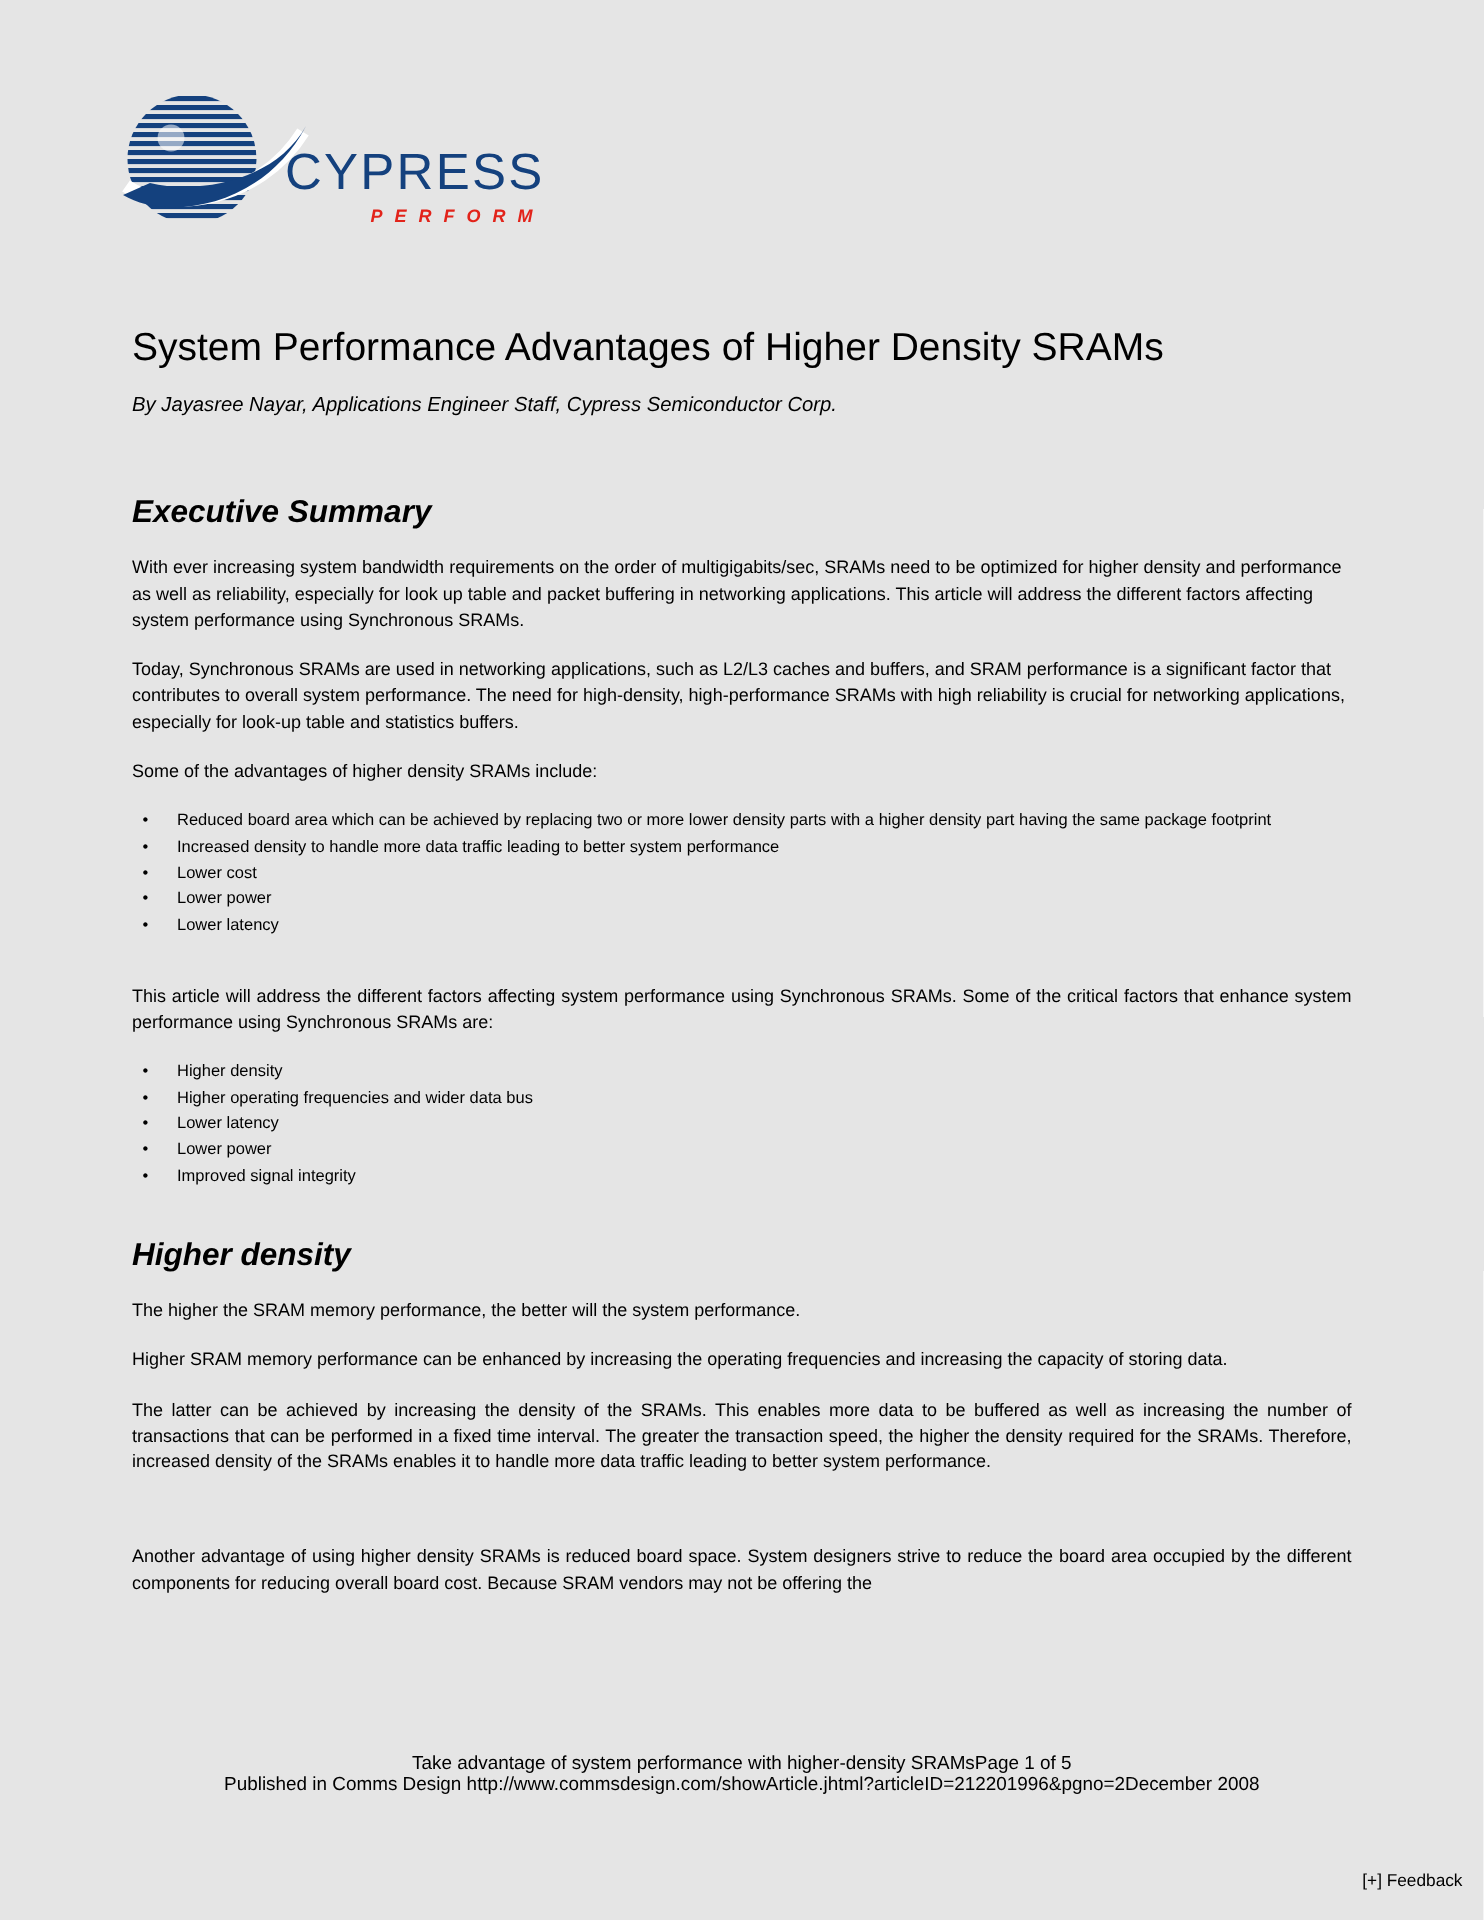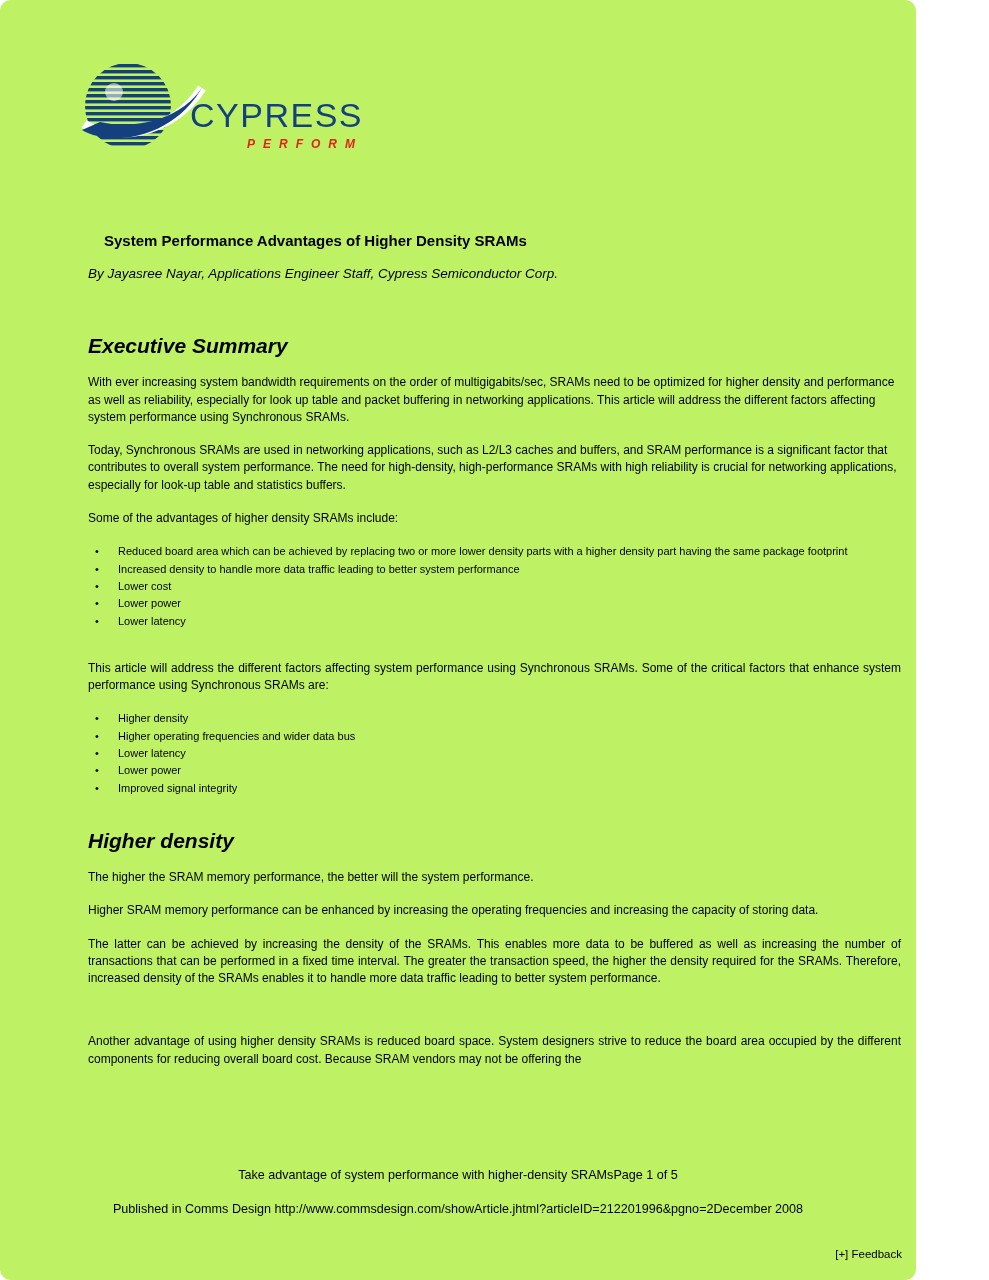--- a/index.html
+++ b/index.html
@@ -1,53 +1,52 @@
 <!DOCTYPE html>
 <html><head>
 <meta charset="utf-8">
 <style>
   html,body { margin:0; padding:0; background:#ffffff; }
   .page {
     position:relative;
-    width:916px; height:1280px;
-    background:#bef264;
+    width:989px; height:1280px;
+    background:#e5e5e5;
     font-family:"Liberation Sans", sans-serif;
     color:#000;
     overflow:hidden;
-    border-radius:11px;
   }
   
   .logo { position:absolute; left:80px; top:58px; display:flex; align-items:flex-start; }
   .logo-text { margin-left:-16px; margin-top:40px; }
   .logo-name {
     font-size:34px; letter-spacing:1.5px; color:#14417e;
     font-weight:normal; line-height:1;
   }
   .logo-tagline {
     margin-top:5px; text-align:right;
     font-size:12px; font-style:italic; font-weight:bold;
     letter-spacing:8px; color:#e2231a;
   }
   
   .doc { position:absolute; left:88px; width:813px; top:216px; }
-  h1 { font-size:15px; margin:16px; font-weight:bold; }
+  h1 { font-size:26px; margin:0; font-weight:normal; }
   .byline { margin:14px 0 0; font-style:italic; font-size:13.5px; }
   h2 { font-size:21px; font-style:italic; font-weight:bold; margin:52px 0 0; }
   h2.hd { margin-top:32px; }
   p { margin:16px 0 0; font-size:12px; line-height:17.3px; }
   p.justify { text-align:justify; }
   p.mt-lg { margin-top:30px; }
   p.mt-xl { margin-top:46px; }
   ul { margin:16px 0 0; padding-left:7px; list-style:none; font-size:11px; line-height:17.3px; }
   li { position:relative; padding-left:23px; }
   li::before { content:"\2022"; position:absolute; left:0; top:0; }
   
   .footer { position:absolute; left:88px; right:88px; top:1168px; font-size:12.6px; }
   .footer-row { display:flex; justify-content:center; }
-  .footer-row + .footer-row { margin-top:20px; }
+  .footer-row + .footer-row { }
   .feedback {
     position:absolute; right:14px; top:1248px;
     font-size:11.5px; color:#000; text-decoration:none; cursor:pointer;
   }
 </style>
 </head>
 <body>
 
 <div class="page">
 

